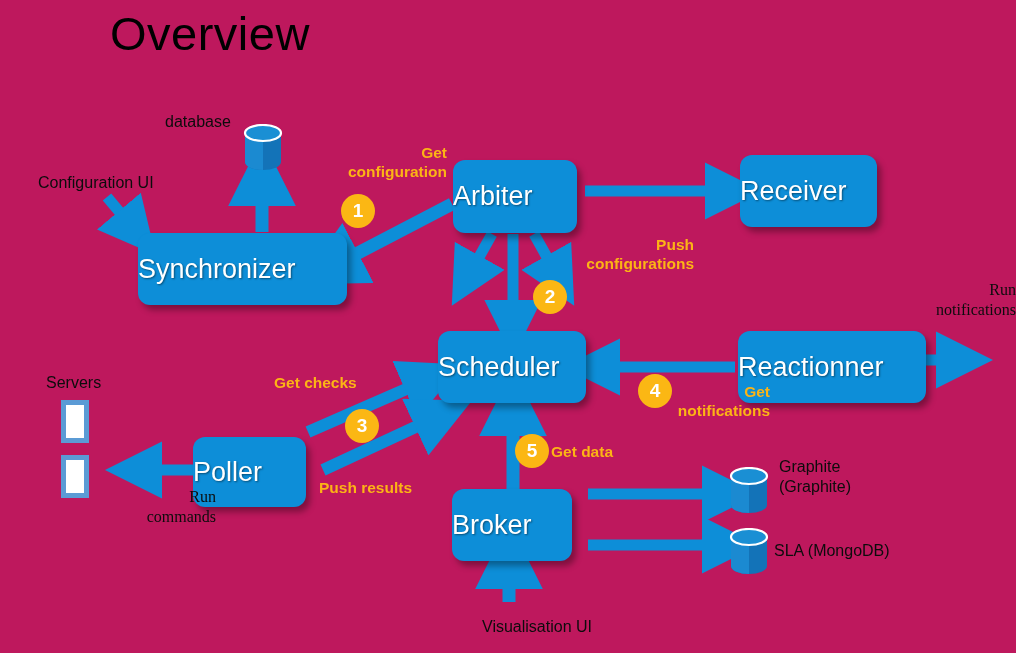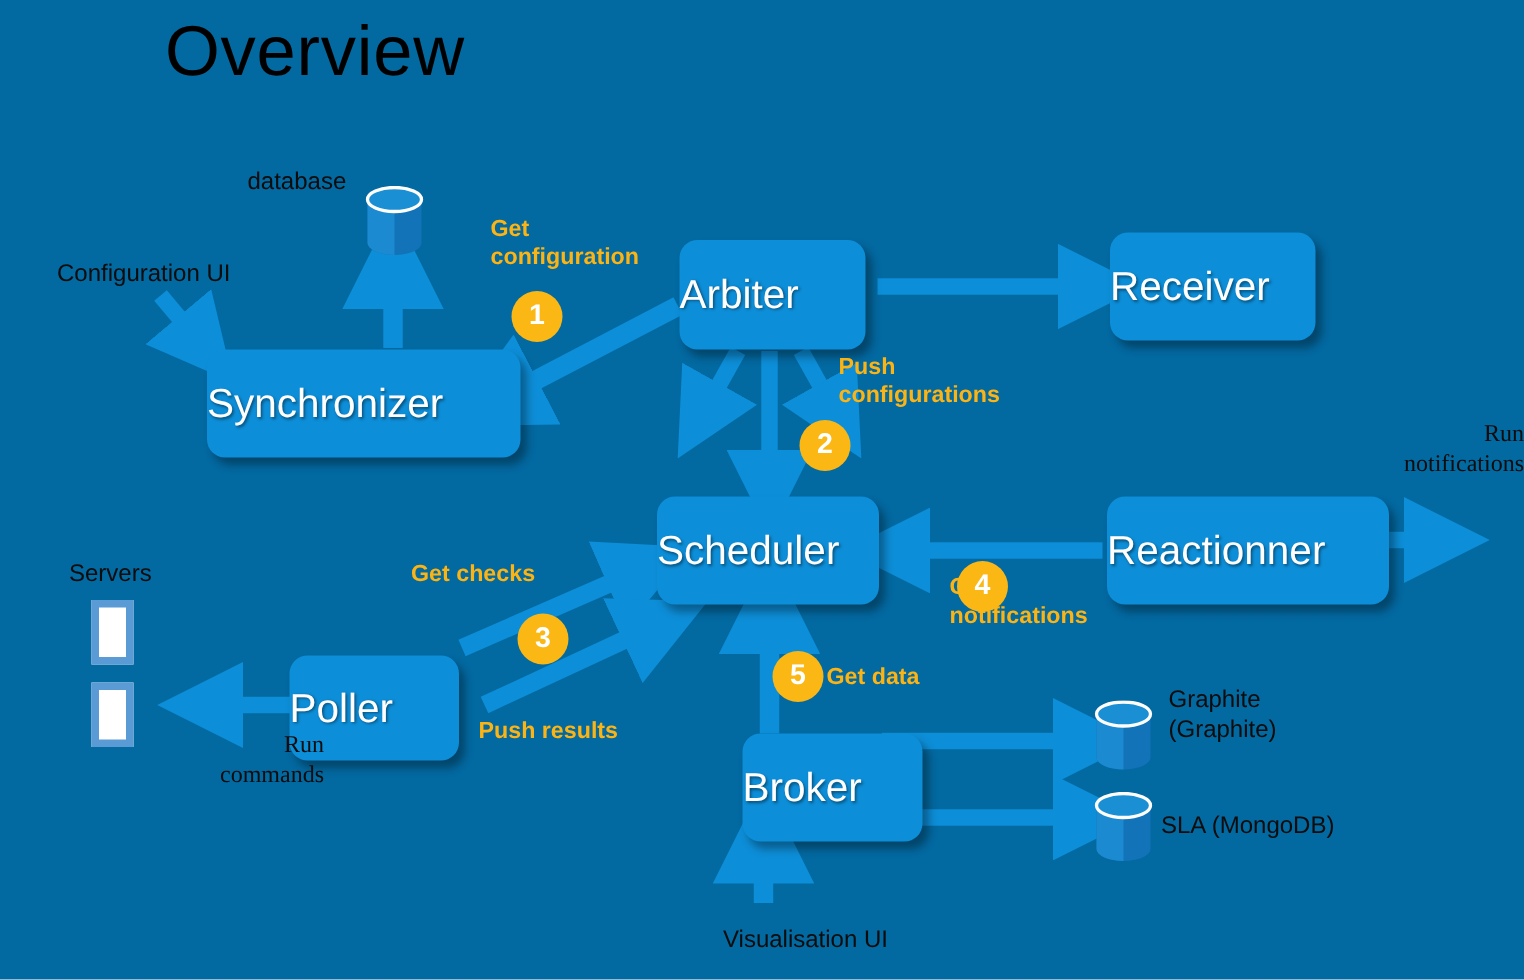--- a/index.html
+++ b/index.html
@@ -4,21 +4,21 @@
 <style>
   html,body{margin:0;padding:0;background:#ffffff;}
   body{
     font-family:"Liberation Sans", sans-serif;
     -webkit-font-smoothing:antialiased;
   }
   #canvas{
     position:relative;
     width:1016px;
     height:653px;
-    background:#0369a1;
+    background:#be185d;
     overflow:hidden;
   }
 
   
   .title{
     position:absolute;
     left:110px; top:6px;
     font-size:47px;
     font-weight:400;
     color:#000000;
@@ -57,21 +57,21 @@
   
   .olbl{
     position:absolute;
     color:#fcb415;
     font-size:15.5px;
     font-weight:bold;
     line-height:19px;
     white-space:nowrap;
     z-index:8;
   }
-  .olbl.ctr{text-align:left;white-space:normal;}
+  .olbl.ctr{text-align:right;white-space:normal;}
 
   
   .badge{
     position:absolute;
     width:34px;height:34px;
     border-radius:50%;
     background:#fbb714;
     color:#ffffff;
     font-size:19px;
     font-weight:bold;
@@ -163,21 +163,21 @@
   </div>
 
   <div class="node" style="left:738px;top:331px;width:188px;height:72px;">
     <span>Reactionner</span>
   </div>
 
   <div class="node" style="left:193px;top:437px;width:113px;height:70px;">
     <span>Poller</span>
   </div>
 
-  <div class="node" style="left:452px;top:489px;width:120px;height:72px;margin-left:43px;">
+  <div class="node" style="left:452px;top:489px;width:120px;height:72px;">
     <span>Broker</span>
   </div>
 
   <svg class="cyl" style="left:243px;top:124px;" width="40" height="48" viewBox="0 0 40 48">
     <ellipse cx="20" cy="9" rx="18" ry="8" fill="#1a8fd4"></ellipse>
     <path d="M2,9 L2,38 A18,8 0 0 0 38,38 L38,9 A18,8 0 0 1 2,9 z" fill="#1373b8"></path>
     <path d="M2,9 L2,38 A18,8 0 0 0 20,46 L20,17 A18,8 0 0 1 2,9 z" fill="#1b8ad1"></path>
     <ellipse cx="20" cy="9" rx="18" ry="8" fill="none" stroke="#ffffff" stroke-width="2.2"></ellipse>
   </svg>
 

